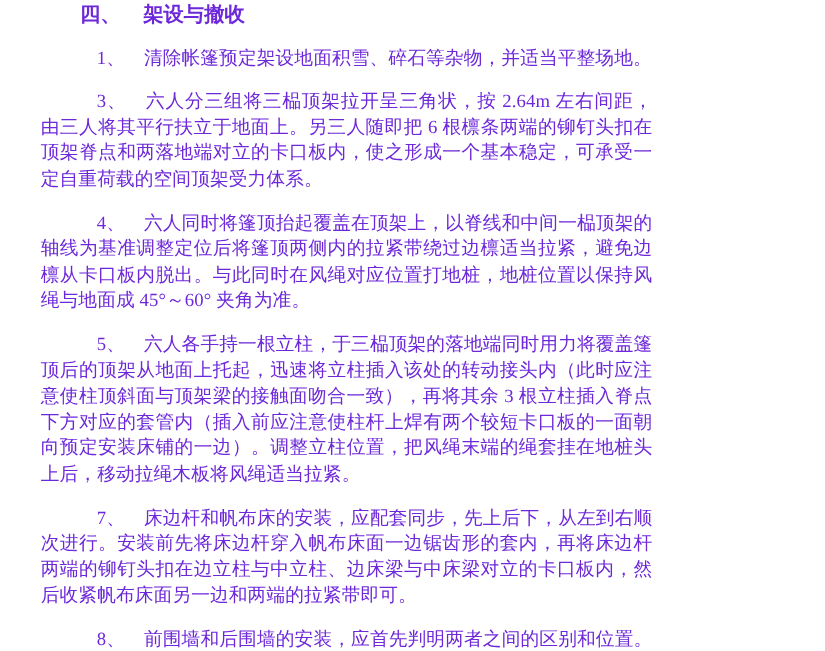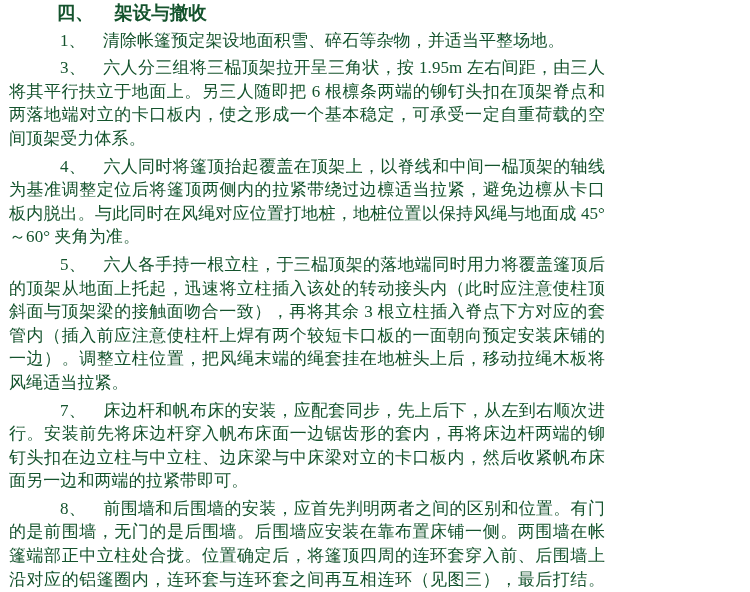--- a/index.html
+++ b/index.html
@@ -9,62 +9,62 @@
   }
   body {
     width: 750px;
     height: 592px;
     overflow: hidden;
   }
   .doc {
     box-sizing: border-box;
     width: 614px;
     height: 592px;
-    padding: 1px 5px 0 5px;
-    color: #14532d;
+    padding: 1px 5px 0 21px;
+    color: #6d28d9;
     font-family: "Liberation Serif", "DejaVu Serif", serif;
     font-size: 17px;
     line-height: 23.6px;
   }
   .heading {
     font-family: "Liberation Sans", "DejaVu Sans", sans-serif;
     font-weight: bold;
     font-size: 18.5px;
     line-height: 23.6px;
     text-indent: 2.8em;
     white-space: nowrap;
   }
   .heading .heading-title {
     margin-left: 1.1em;
   }
   .subheading {
     text-indent: 2.2em;
     line-height: 23.6px;
   }
   p.item {
-    margin: 4px;
+    margin: 16px;
     text-indent: 3em;
     text-align: justify;
     letter-spacing: 0.1px;
   }
 </style>
 </head>
 <body>
 
 <div class="doc">
 
   <div class="heading">
     <span class="heading-number">四、</span><span class="heading-title">架设与撤收</span>
   </div>
 
 
   <p class="item">1、　清除帐篷预定架设地面积雪、碎石等杂物，并适当平整场地。</p>
 
 
-  <p class="item">3、　六人分三组将三榀顶架拉开呈三角状，按 1.95m 左右间距，由三人将其平行扶立于地面上。另三人随即把 6 根檩条两端的铆钉头扣在顶架脊点和两落地端对立的卡口板内，使之形成一个基本稳定，可承受一定自重荷载的空间顶架受力体系。</p>
+  <p class="item">3、　六人分三组将三榀顶架拉开呈三角状，按 2.64m 左右间距，由三人将其平行扶立于地面上。另三人随即把 6 根檩条两端的铆钉头扣在顶架脊点和两落地端对立的卡口板内，使之形成一个基本稳定，可承受一定自重荷载的空间顶架受力体系。</p>
 
   <p class="item">4、　六人同时将篷顶抬起覆盖在顶架上，以脊线和中间一榀顶架的轴线为基准调整定位后将篷顶两侧内的拉紧带绕过边檩适当拉紧，避免边檩从卡口板内脱出。与此同时在风绳对应位置打地桩，地桩位置以保持风绳与地面成 45°～60° 夹角为准。</p>
 
   <p class="item">5、　六人各手持一根立柱，于三榀顶架的落地端同时用力将覆盖篷顶后的顶架从地面上托起，迅速将立柱插入该处的转动接头内（此时应注意使柱顶斜面与顶架梁的接触面吻合一致），再将其余 3 根立柱插入脊点下方对应的套管内（插入前应注意使柱杆上焊有两个较短卡口板的一面朝向预定安装床铺的一边）。调整立柱位置，把风绳末端的绳套挂在地桩头上后，移动拉绳木板将风绳适当拉紧。</p>
 
 
   <p class="item">7、　床边杆和帆布床的安装，应配套同步，先上后下，从左到右顺次进行。安装前先将床边杆穿入帆布床面一边锯齿形的套内，再将床边杆两端的铆钉头扣在边立柱与中立柱、边床梁与中床梁对立的卡口板内，然后收紧帆布床面另一边和两端的拉紧带即可。</p>
 
   <p class="item">8、　前围墙和后围墙的安装，应首先判明两者之间的区别和位置。有门的是前围墙，无门的是后围墙。后围墙应安装在靠布置床铺一侧。两围墙在帐篷端部正中立柱处合拢。位置确定后，将篷顶四周的连环套穿入前、后围墙上沿对应的铝篷圈内，连环套与连环套之间再互相连环（见图三），最后打结。两围墙合拢部位的联接方法与此相同。</p>
 

